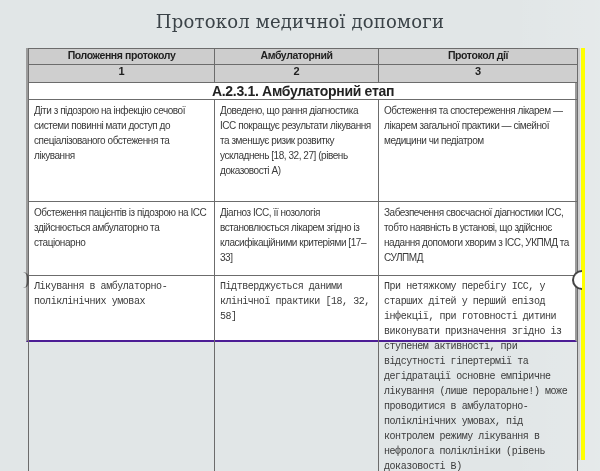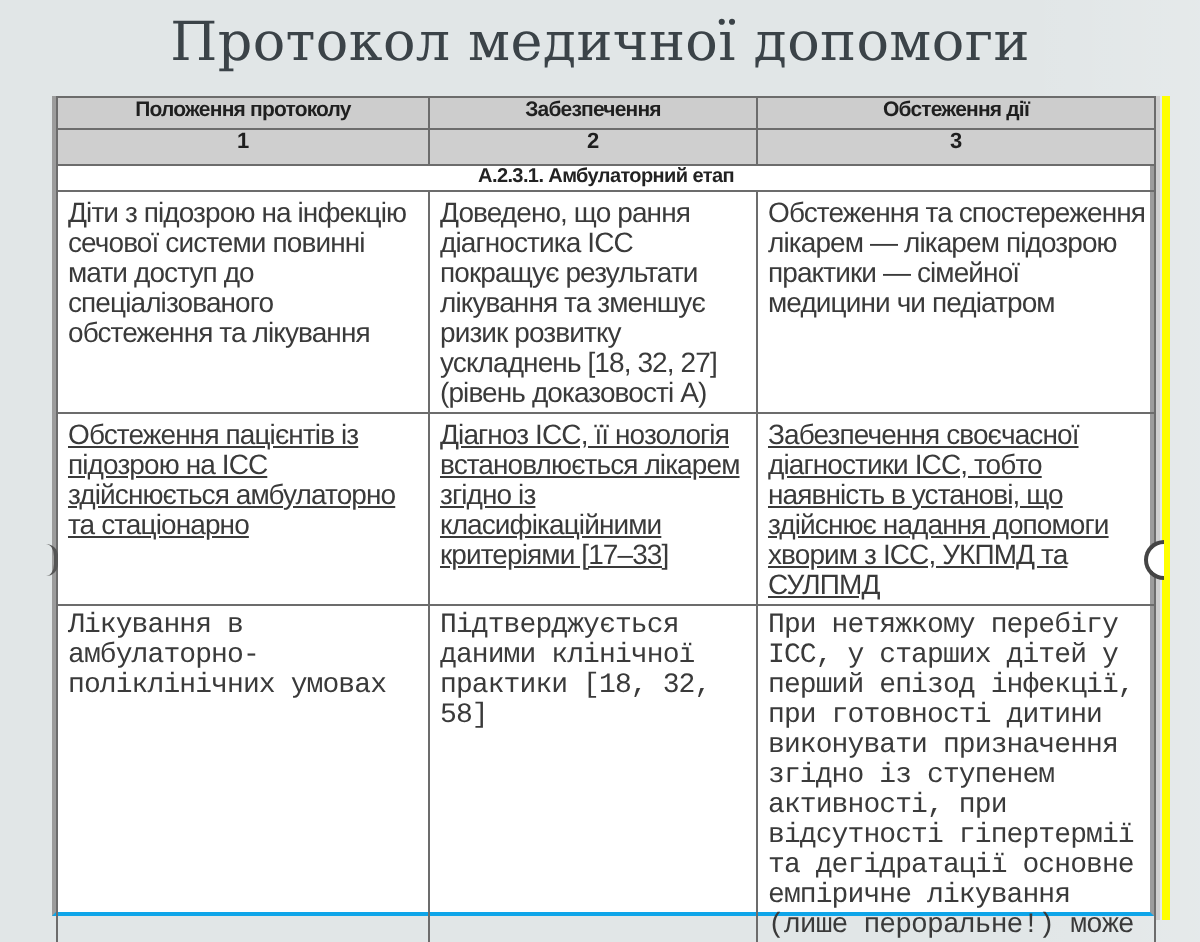--- a/index.html
+++ b/index.html
@@ -7,56 +7,56 @@
     width:600px; height:471px; overflow:hidden; position:relative;
     background:#e1e6e7;
     font-family:"Liberation Sans", sans-serif;
   }
   .slide-bg-dots {
     position:absolute; right:0; top:0; width:90px; height:471px;
     background:linear-gradient(90deg, rgba(255,255,255,0) 0%, rgba(255,255,255,0.15) 100%);
   }
   .title {
     position:absolute; left:0; top:2px; width:600px; text-align:center;
-    font-family:"DejaVu Serif", serif; font-size:27px; color:#3b4348;
+    font-family:"DejaVu Serif", serif; font-size:18px; color:#3b4348;
     letter-spacing:0.2px; line-height:40px;
   }
   .table-wrap {
-    position:absolute; left:26px; top:48px; width:551px; height:410px;
+    position:absolute; left:26px; top:48px; width:551px; height:294px;
     background:#ffffff;
-    border-left:2px solid #9c9c9c; border-right:2px solid #9c9c9c; border-bottom:2px solid #0ea5e9;
+    border-left:2px solid #9c9c9c; border-right:2px solid #9c9c9c; border-bottom:2px solid #4c1d95;
     box-sizing:border-box;
   }
   table.protocol {
     border-collapse:collapse; width:100%; table-layout:fixed;
     font-family:"Liberation Sans", sans-serif;
     font-stretch:condensed;
   }
   table.protocol td, table.protocol th {
     border:1px solid #6c6c6c; padding:0; vertical-align:top;
   }
   .hdr th {
     background:#cdcdcd; height:15px; font-size:10.5px; font-weight:bold;
     color:#1f1f1f; text-align:center; vertical-align:middle;
     transform-origin:center; letter-spacing:-0.4px;
   }
   .num th {
     background:#cfcfcf; height:17px; font-size:11px; font-weight:bold;
     color:#1f1f1f; text-align:center; vertical-align:middle;
   }
   .section td {
-    height:12px; font-size:10px; font-weight:bold; text-align:center;
+    height:12px; font-size:14px; font-weight:bold; text-align:center;
     color:#222; vertical-align:middle; letter-spacing:-0.3px;
   }
   .cell {
-    font-size:14px; line-height:15px; color:#3a3a3a;
+    font-size:10px; line-height:15px; color:#3a3a3a;
     padding:3px 4px 2px 5px !important; letter-spacing:-0.45px;
   }
   .r1 td { height:96px; }
-  .r2 td { height:68px;text-decoration:underline; }
+  .r2 td { height:68px; }
   .r3 td { height:186px;font-family:Liberation Mono, monospace; }
   .yellow-bar {
     position:absolute; left:581px; top:48px; width:4px; height:412px;
     background:#ffff00;
   }
   .yellow-shadow {
     position:absolute; left:578px; top:48px; width:2px; height:412px;
     background:#cfcfcf;
   }
   .handle-right {
@@ -79,35 +79,35 @@
 <div class="table-wrap">
   <table class="protocol">
     <colgroup>
       <col style="width:186px">
       <col style="width:164px">
       <col style="width:199px">
     </colgroup>
     <tbody>
         <tr class="hdr">
       <th>Положення протоколу</th>
-      <th>Забезпечення</th>
-      <th>Обстеження дії</th>
+      <th>Амбулаторний</th>
+      <th>Протокол дії</th>
     </tr>
     <tr class="num">
       <th>1</th>
       <th>2</th>
       <th>3</th>
     </tr>
     <tr class="section">
       <td colspan="3">А.2.3.1. Амбулаторний етап</td>
     </tr>
     <tr class="r1">
       <td class="cell">Діти з підозрою на інфекцію сечової системи повинні мати доступ до спеціалізованого обстеження та лікування</td>
       <td class="cell">Доведено, що рання діагностика ІСС покращує результати лікування та зменшує ризик розвитку ускладнень [18, 32, 27] (рівень доказовості А)</td>
-      <td class="cell">Обстеження та спостереження лікарем — лікарем підозрою практики — сімейної медицини чи педіатром</td>
+      <td class="cell">Обстеження та спостереження лікарем — лікарем загальної практики — сімейної медицини чи педіатром</td>
     </tr>
     <tr class="r2">
       <td class="cell">Обстеження пацієнтів із підозрою на ІСС здійснюється амбулаторно та стаціонарно</td>
       <td class="cell">Діагноз ІСС, її нозологія встановлюється лікарем згідно із класифікаційними критеріями [17–33]</td>
       <td class="cell">Забезпечення своєчасної діагностики ІСС, тобто наявність в установі, що здійснює надання допомоги хворим з ІСС, УКПМД та СУЛПМД</td>
     </tr>
     <tr class="r3">
       <td class="cell">Лікування в амбулаторно-поліклінічних умовах</td>
       <td class="cell">Підтверджується даними клінічної практики [18, 32, 58]</td>
       <td class="cell">При нетяжкому перебігу ІСС, у старших дітей у перший епізод інфекції, при готовності дитини виконувати призначення згідно із ступенем активності, при відсутності гіпертермії та дегідратації основне емпіричне лікування (лише пероральне!) може проводитися в амбулаторно-поліклінічних умовах, під контролем режиму лікування в нефролога поліклініки (рівень доказовості В)</td>

